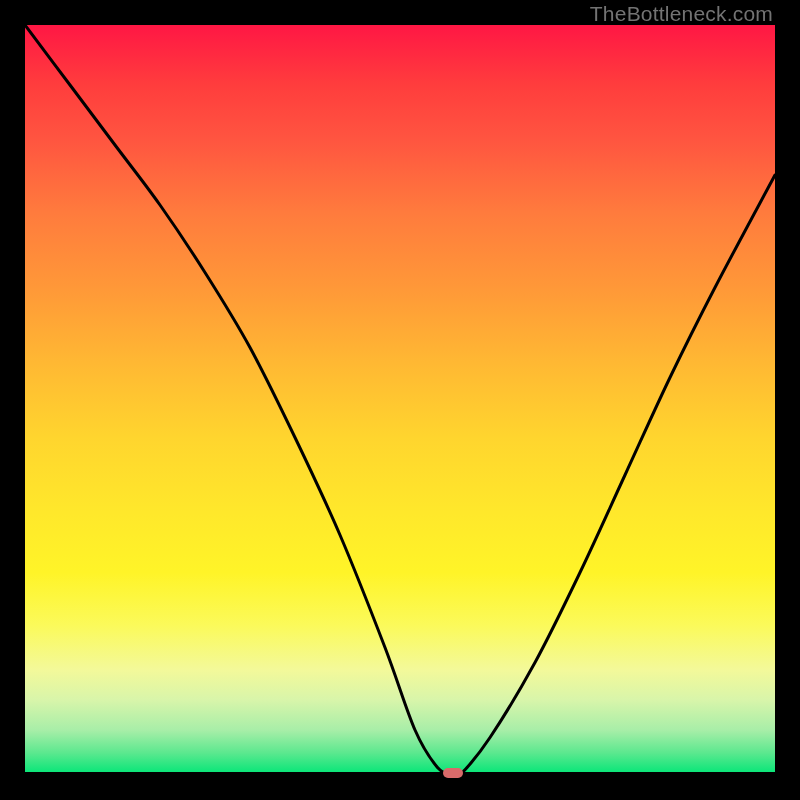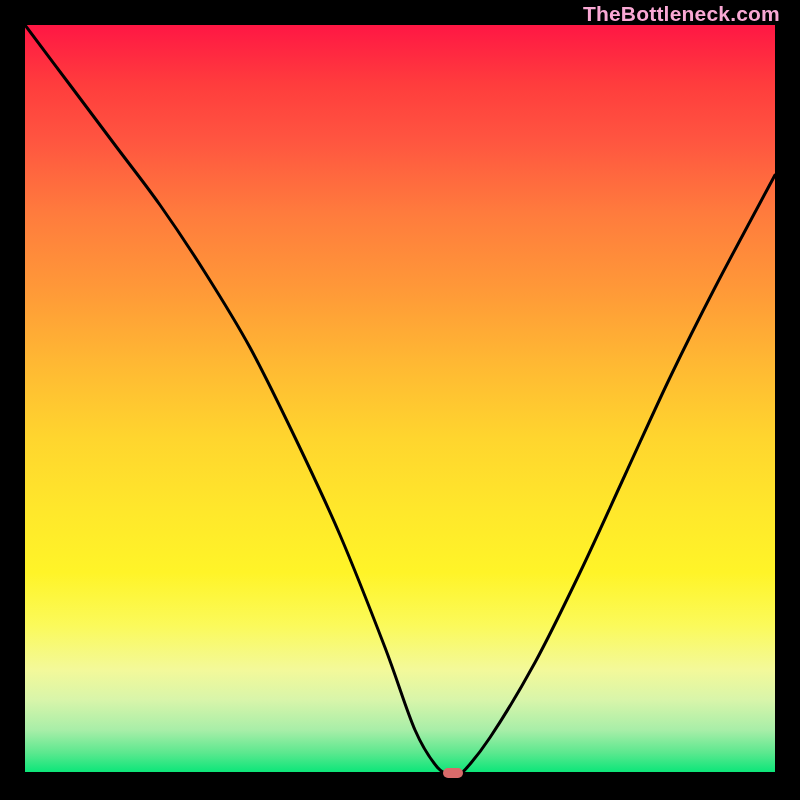--- a/index.html
+++ b/index.html
@@ -36,25 +36,25 @@
       #f3f99a 86%,
       #d8f5aa 90%,
       #a8eea8 94%,
       #5de88f 97%,
       #00e676 100%
     );
   }
   .watermark {
     position: absolute;
     top: 2px;
-    right: 20px;
-    color: #f9a8d4;
+    right: 27px;
+    color: #737373;
     font-family: Arial, Helvetica, sans-serif;
     font-size: 21px;
-    font-weight: 700;
+    font-weight: 400;
     letter-spacing: 0.2px;
   }
   svg.curve {
     position: absolute;
     left: 0;
     top: 0;
     width: 750px;
     height: 750px;
   }
   .minimum-marker {

